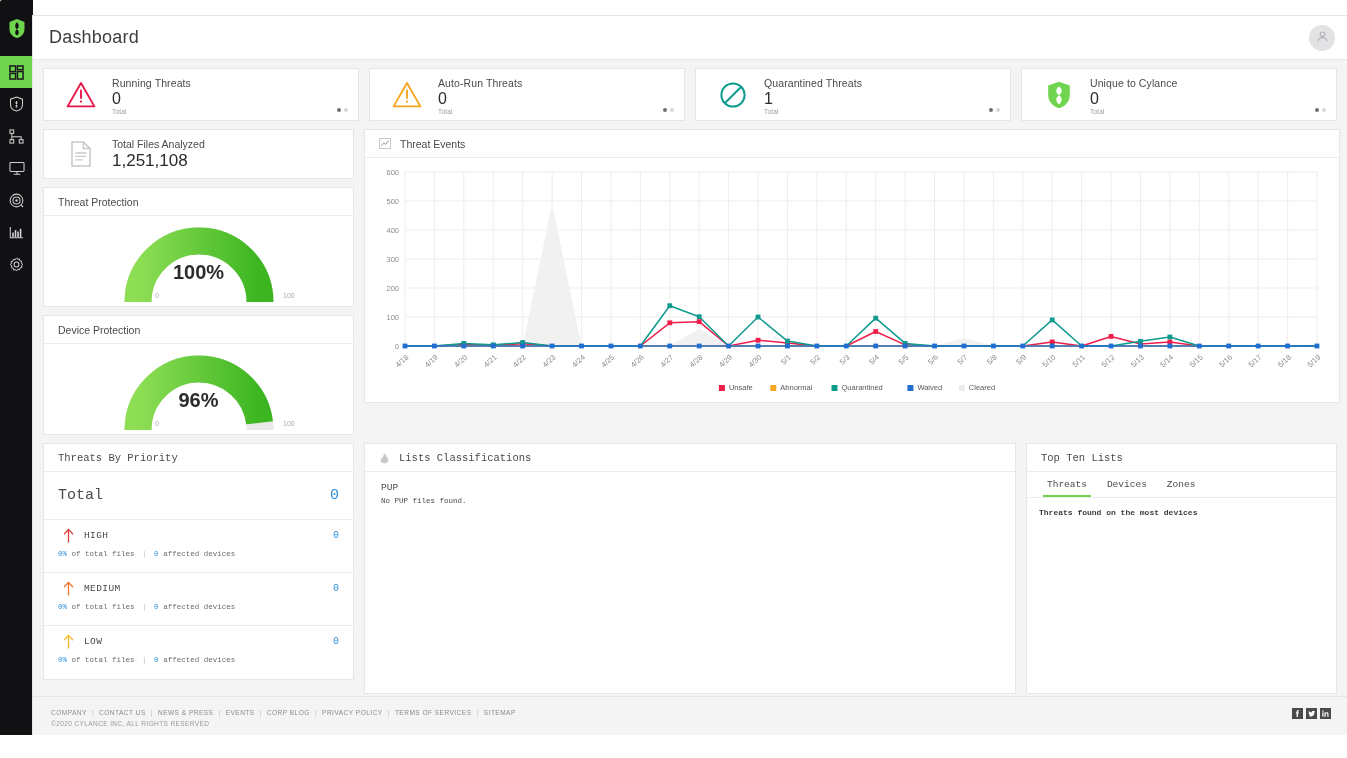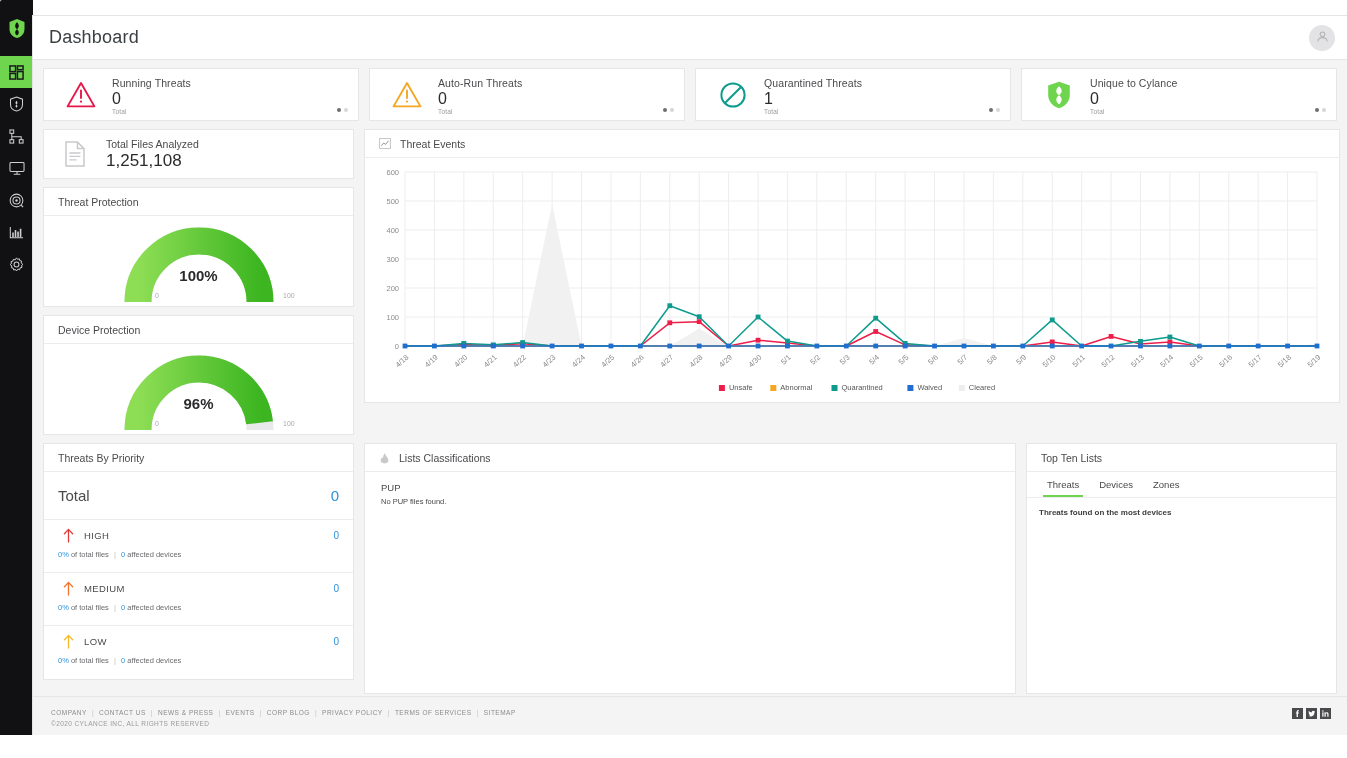--- a/index.html
+++ b/index.html
@@ -82,49 +82,49 @@
   .dots{ position:absolute; right:10px; bottom:8px; display:flex; gap:3px; }
   .dots i{ width:4px; height:4px; border-radius:50%; background:#d6d6d8; display:block;}
   .dots i.on{ background:#6e6e72; }
 
   
   .row2{ display:flex; gap:10px; margin-top:8px; align-items:flex-start; }
   .col-left{ width:311px; flex:0 0 311px; }
   .col-right{ flex:1 1 auto; }
 
   .files-card{
-    height:50px; display:flex; align-items:center; 
+    height:50px; display:flex; align-items:center; padding-left:6px;
   }
   .files-label{ font-size:10.5px; color:#4a4a4d; }
   .files-value{ font-size:17px; color:#2b2b2e; line-height:22px; }
 
   .panel-head{
     height:28px; border-bottom:1px solid #ececee;
     display:flex; align-items:center; padding:0 14px;
     font-size:10.5px; color:#4a4a4d;
   }
   .panel-head .ph-icon{ margin-right:9px; display:flex; align-items:center;}
 
   
   .gauge-card{ margin-top:8px; }
   .gauge-wrap{ height:90px; position:relative; display:flex; align-items:flex-end; justify-content:center; }
   .gauge-svg{ display:block; }
   .gauge-pct{
     position:absolute; left:0; right:0; bottom:22px; text-align:center;
-    font-size:15px; font-weight:bold; color:#2b2b2e;
+    font-size:20px; font-weight:bold; color:#2b2b2e;
   }
   .gauge-min{ position:absolute; left:111px; bottom:7px; font-size:7px; color:#a9a9ac;}
   .gauge-max{ position:absolute; left:239px; bottom:7px; font-size:7px; color:#a9a9ac;}
 
   
   .chart-card{ }
   .chart-area{ height:244px; padding:6px 12px 0 6px; position:relative; }
 
   
-  .row3{ display:flex; gap:10px; margin-top:8px; align-items:flex-start; }
+  .row3{ display:flex; gap:10px; margin-top:8px; align-items:flex-start;font-family:Liberation Mono, monospace; }
   .tbp-total{
     height:48px; display:flex; align-items:center; justify-content:space-between;
     padding:0 14px; border-bottom:1px solid #ececee;
   }
   .tbp-total-label{ font-size:15px; color:#4b4b4e; }
   .tbp-total-value{ font-size:15px; color:#2e90d9; }
   .tbp-row{
     height:53px; border-bottom:1px solid #ececee; padding:8px 14px 0 14px;
     position:relative;
   }

